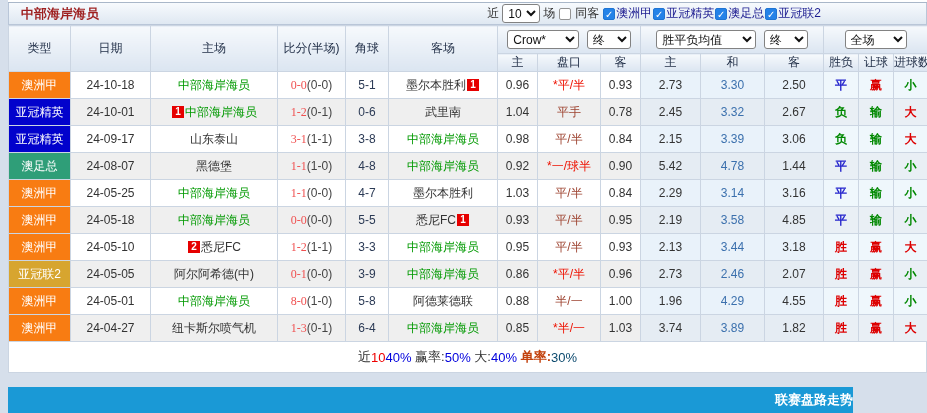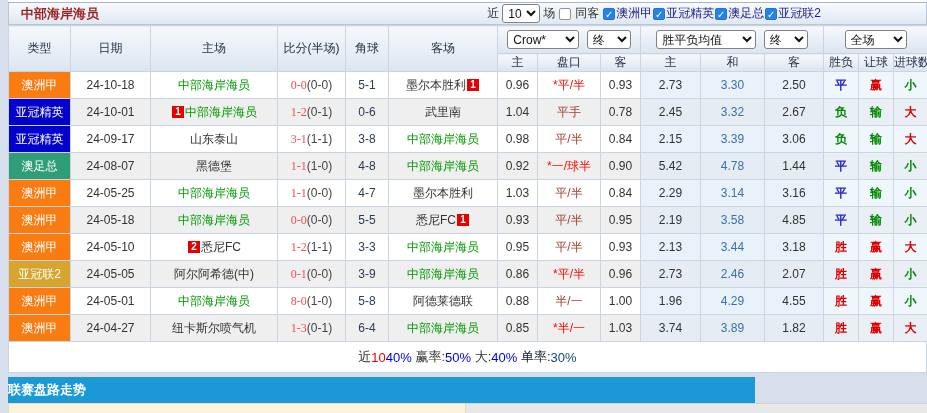--- a/index.html
+++ b/index.html
@@ -65,22 +65,22 @@
     width: 12px; height: 12px; line-height: 12px; font-size: 10px;
     font-weight: bold; margin: 0 1px; vertical-align: 1px;
   }
   .summary {
     width: 919px; height: 31px; background: #fff;
     border: 1px solid #cbd5e2; border-top: none;
     display: flex; align-items: center; justify-content: center;
     font-size: 13px;
   }
   .blue-bar {
-    margin-top: 4px; width: 747px; height: 26px; background: #1a99d6;
-    color: #fff; display: flex; align-items: center; justify-content: flex-start;
+    margin-top: 14px; width: 845px; height: 26px; background: #1a99d6;
+    color: #fff; display: flex; align-items: center; justify-content: flex-end;
     font-size: 13px; font-weight: bold; cursor: pointer;
   }
   .bottom-sliver { display: flex; width: 919px; height: 14px; }
   .bs-left { width: 458px; background: #fbf3dc; border: 1px solid #e6dcba; border-bottom: none; }
   .bs-right { flex: 1; background: #e8e8e8; border-top: 1px solid #d4d4d4; }
 </style>
 </head>
 <body>
 
 <div class="wrap">
@@ -344,21 +344,21 @@
   </table>
 
   <div class="summary">
       <span style="color: rgb(51, 51, 51); white-space: pre;">近</span>
       <span style="color: rgb(238, 0, 0); white-space: pre;">10</span>
       <span style="color: rgb(0, 0, 221); white-space: pre;">40%</span>
       <span style="color: rgb(51, 51, 51); white-space: pre;"> 赢率:</span>
       <span style="color: rgb(0, 0, 221); white-space: pre;">50%</span>
       <span style="color: rgb(51, 51, 51); white-space: pre;"> 大:</span>
       <span style="color: rgb(0, 0, 221); white-space: pre;">40%</span>
-      <span style="color: #0f172a; white-space: pre;"> 单率:</span>
+      <span style="color: #c2410c; white-space: pre; font-weight: bold;"> 单率:</span>
       <span style="color: #0c4a6e; white-space: pre;">30%</span>
     </div>
 
   <div class="blue-bar">
     <span>联赛盘路走势</span>
   </div>
 
   <div class="bottom-sliver">
     <div class="bs-left"></div>
     <div class="bs-right"></div>

